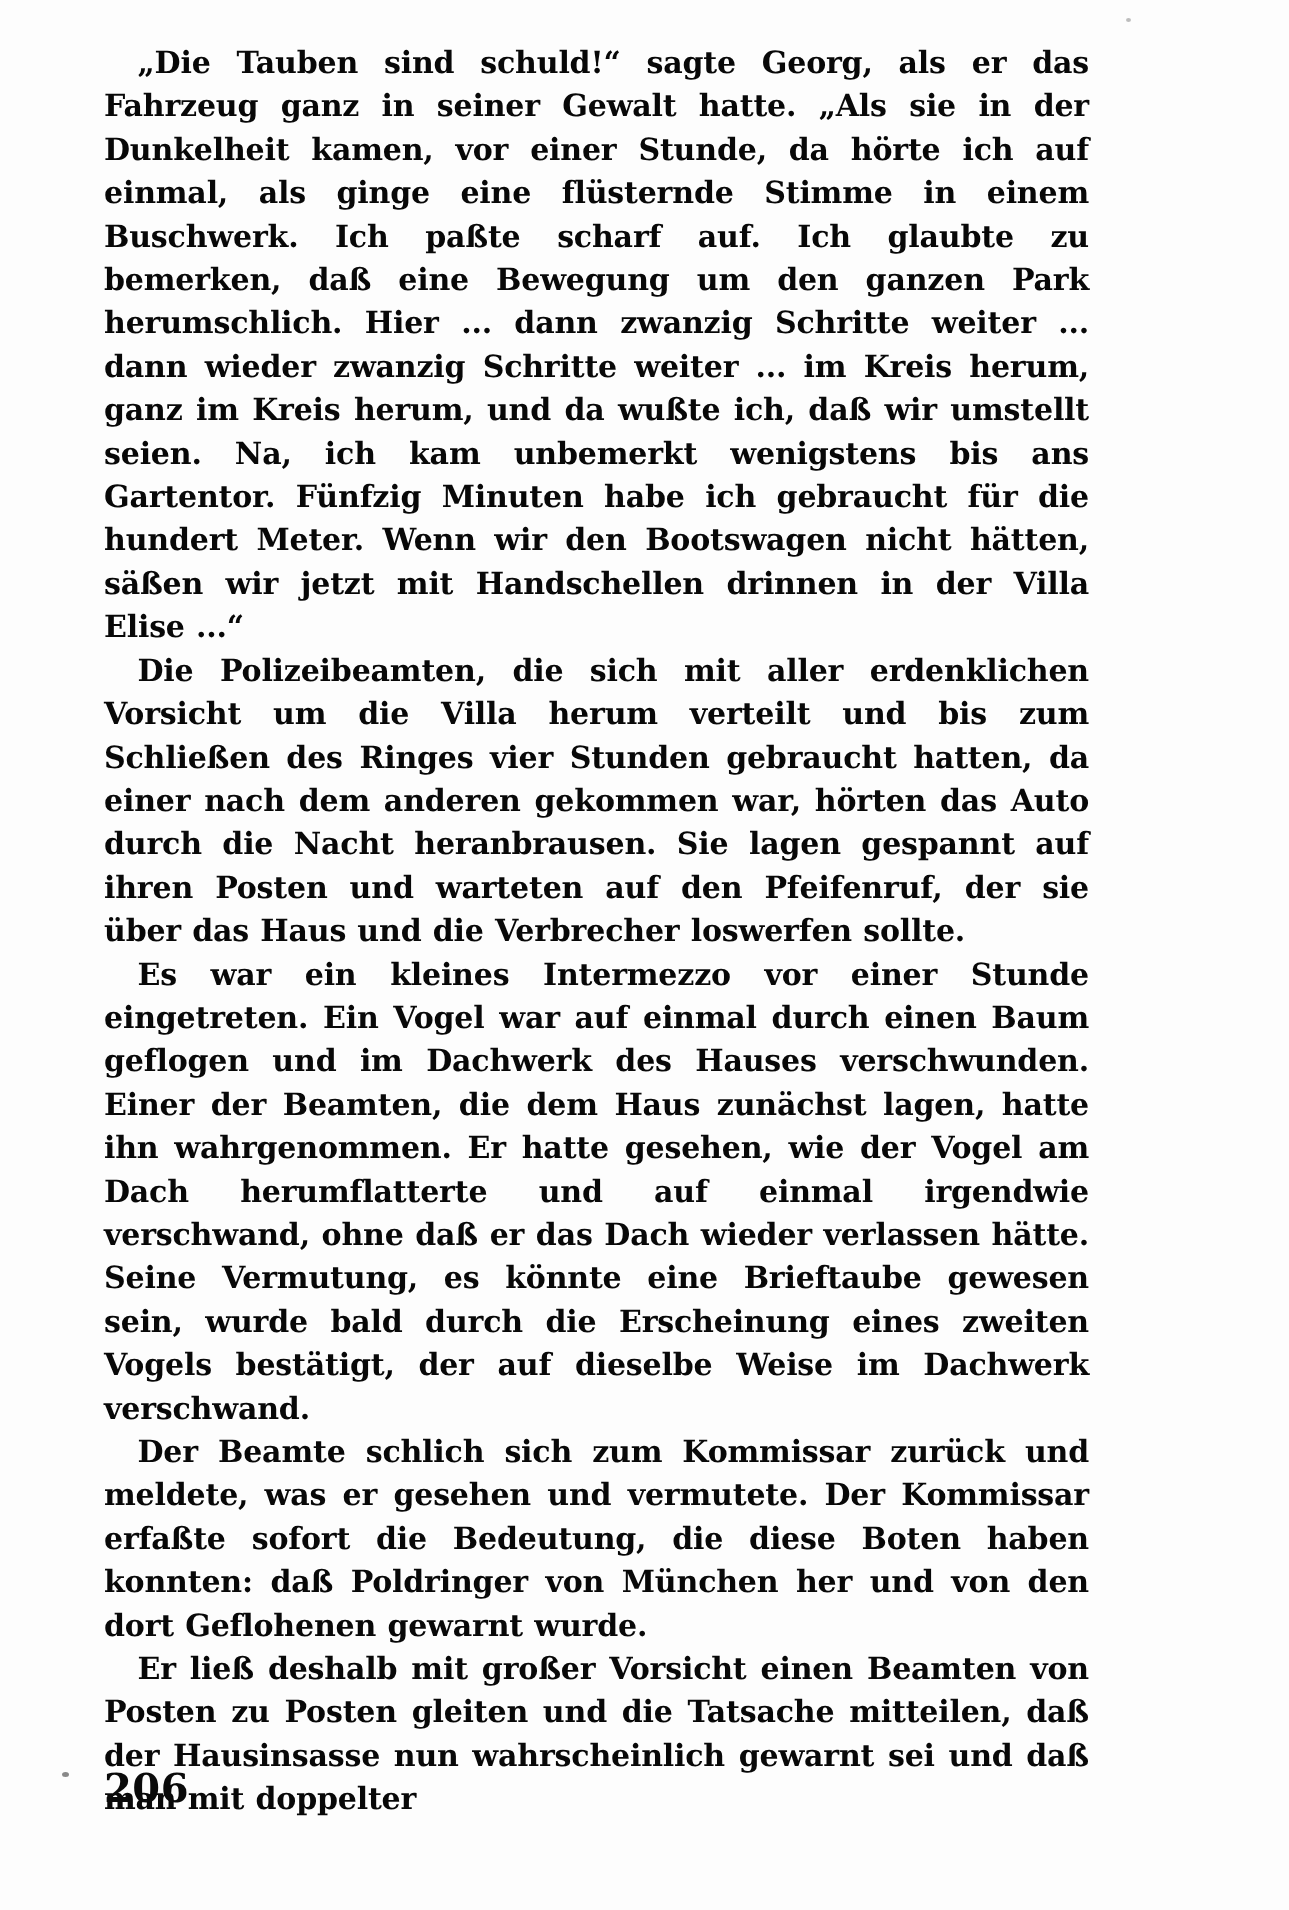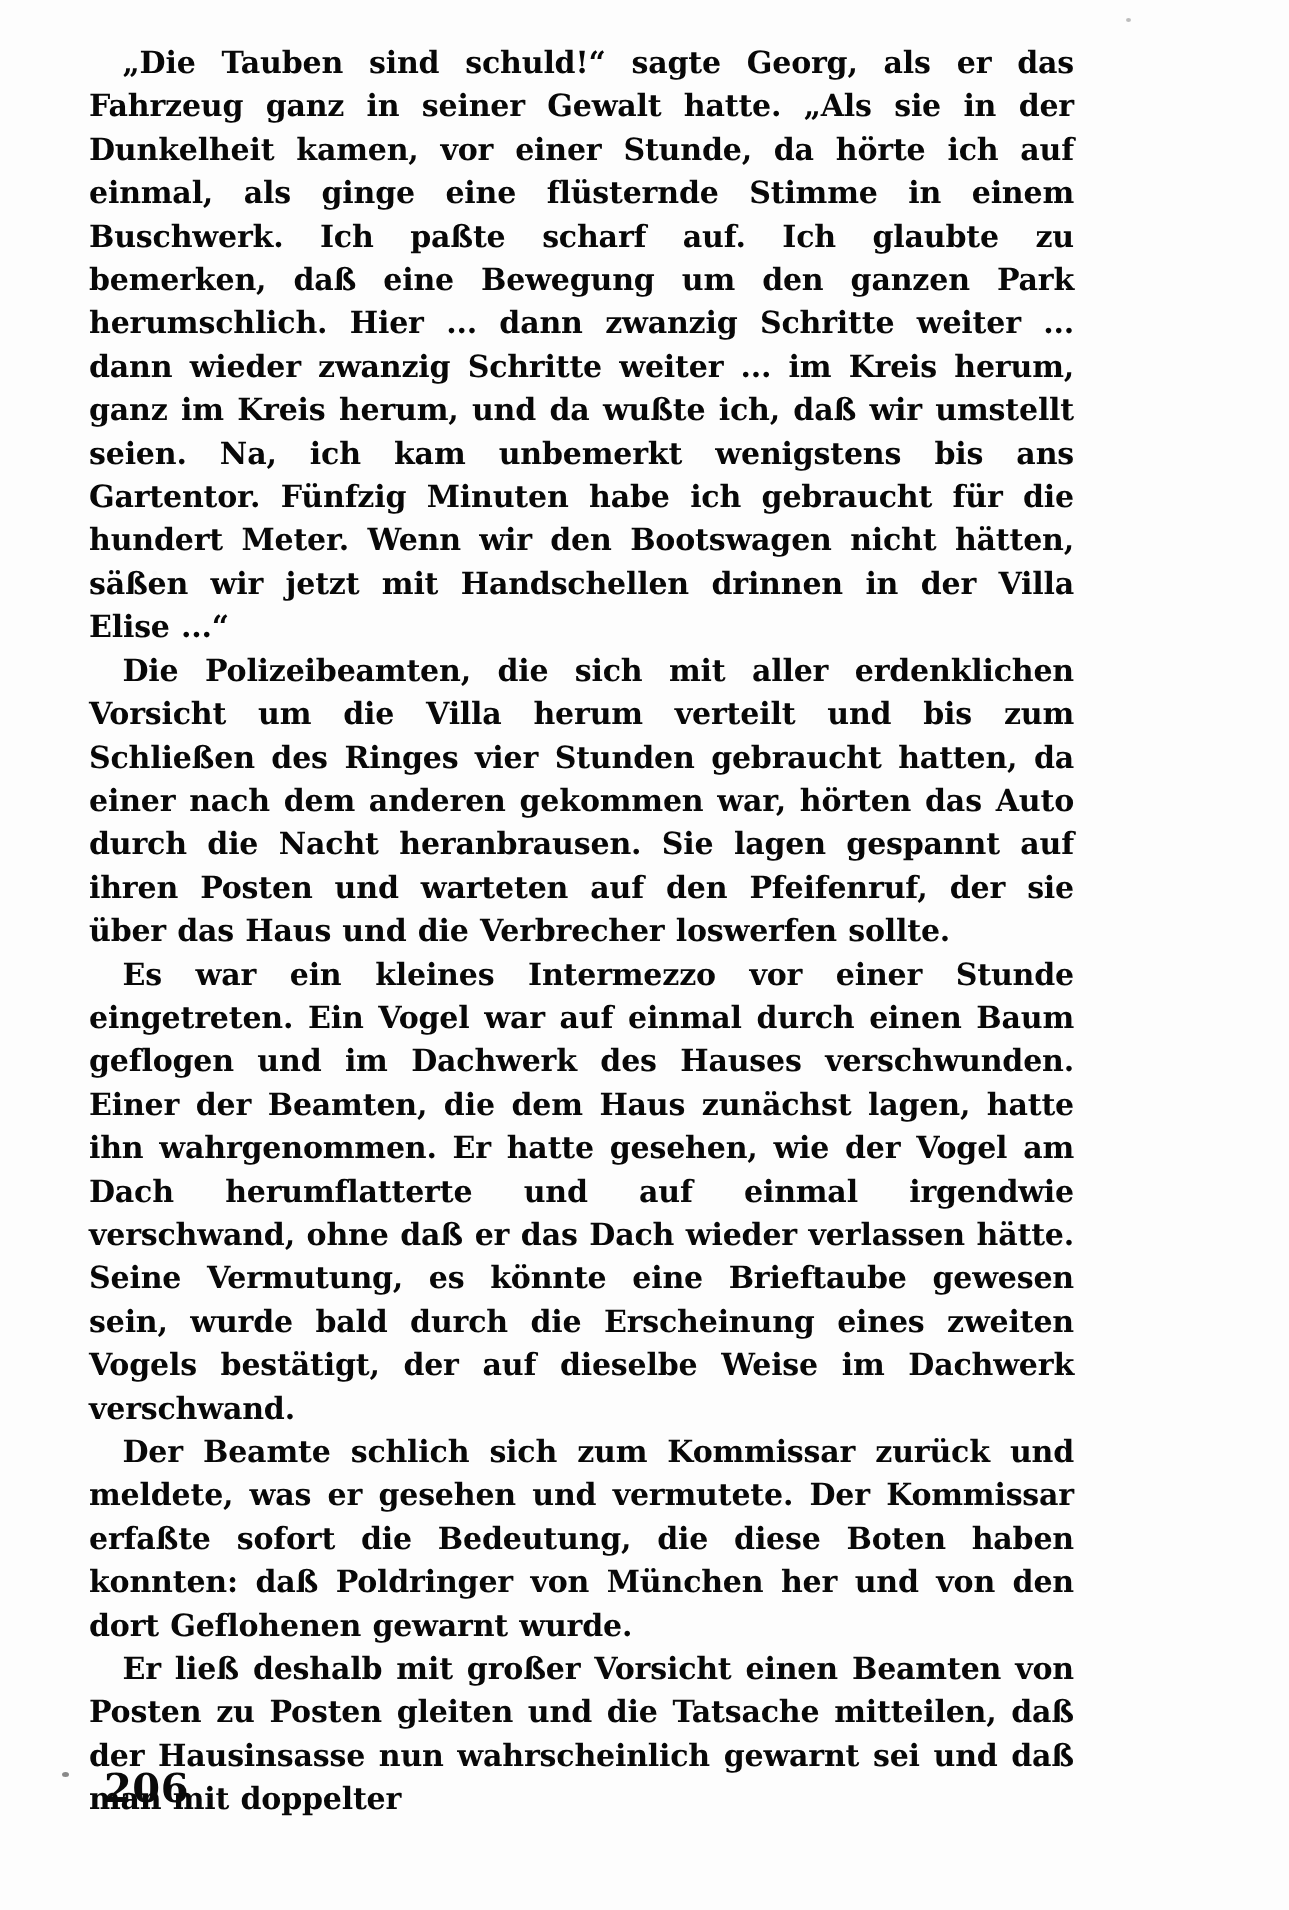--- a/index.html
+++ b/index.html
@@ -22,21 +22,21 @@
     inset: 0;
     background: #fdfdfd;
     background-image:
       radial-gradient(circle at 12% 30%, rgba(0,0,0,0.018) 0 2px, transparent 3px),
       radial-gradient(circle at 78% 72%, rgba(0,0,0,0.016) 0 2px, transparent 3px),
       radial-gradient(circle at 45% 90%, rgba(0,0,0,0.015) 0 2px, transparent 3px);
   }
 
   .text-block {
     position: absolute;
-    left: 89px;
+    left: 104px;
     top: 42px;
     width: 1000px;
   }
 
   
   p.para {
     margin: 0;
     font-family: "DejaVu Serif", serif;
     font-weight: 700;
     font-size: 30.5px;

